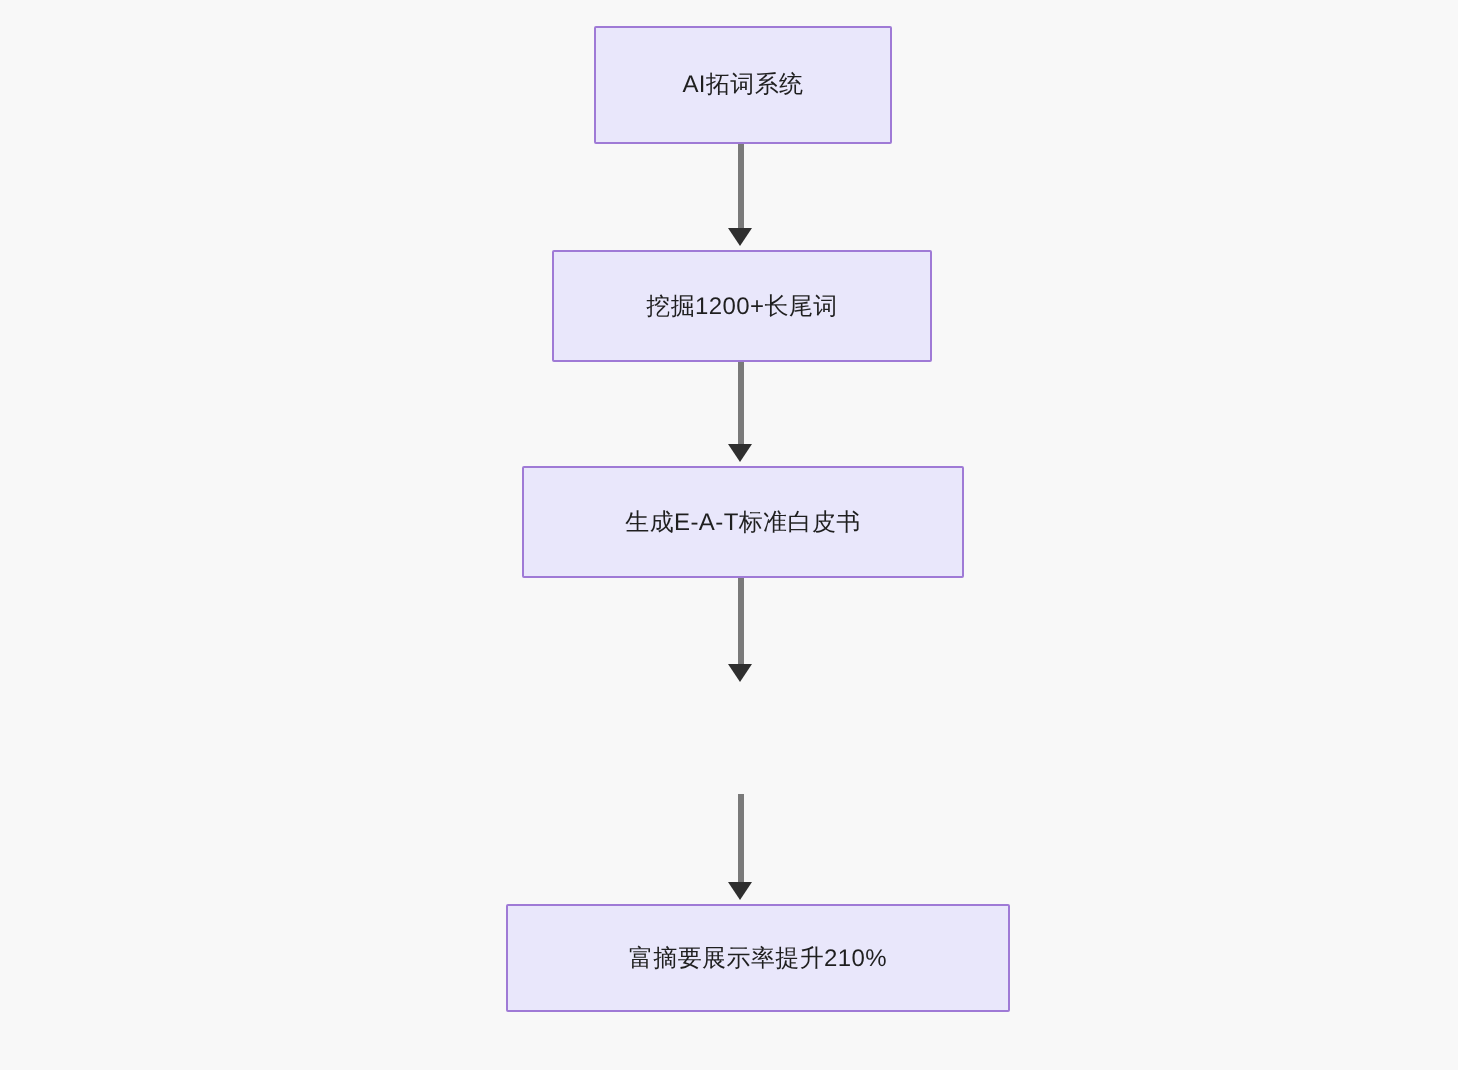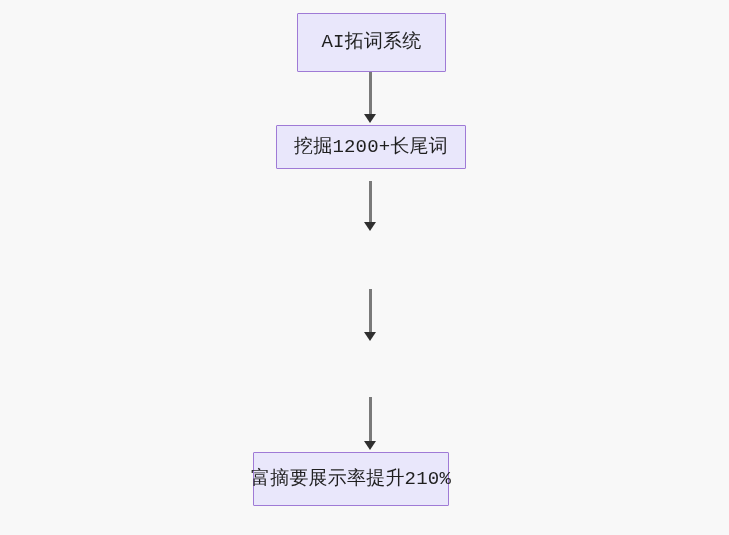--- a/index.html
+++ b/index.html
@@ -28,34 +28,33 @@
     box-sizing: border-box;
     background: #e9e7fb;
     border: 1.5px solid #9f7ad6;
     border-radius: 1px;
     display: flex;
     align-items: center;
     justify-content: center;
     z-index: 2;
   }
   .node-label {
-    font-size: 19px;
+    font-size: 12px;
     line-height: 1.2;
     color: #1f1f1f;
     letter-spacing: 0.2px;
     white-space: nowrap;
     font-weight: 400;
-    font-family: Liberation Mono, monospace;
   }
 
   .node-1 { left: 297px; top: 13px;  width: 149px; height: 59px; }
-  .node-2 { left: 276px; top: 125px; width: 190px; height: 44px; }
+  .node-2 { left: 276px; top: 125px; width: 190px; height: 56px; }
   .node-3 { left: 261px; top: 233px; width: 221px; height: 56px; }
   .node-4 { left: 264px; top: 343px; width: 214px; height: 54px; }
-  .node-5 { left: 253px; top: 452px; width: 196px; height: 54px; }
+  .node-5 { left: 253px; top: 452px; width: 252px; height: 54px; }
 
   
   .connector {
     position: absolute;
     left: 369px;
     width: 3px;
     background: #7a7a7a;
     z-index: 1;
   }
   .connector-1 { top: 72px;  height: 46px; }
@@ -90,20 +89,23 @@
   <div class="connector connector-1"></div>
   <div class="arrowhead arrowhead-1"></div>
 
   <div class="node node-2">
     <span class="node-label">挖掘1200+长尾词</span>
   </div>
 
   <div class="connector connector-2"></div>
   <div class="arrowhead arrowhead-2"></div>
 
+  <div class="node node-3">
+    <span class="node-label">生成E-A-T标准白皮书</span>
+  </div>
 
   <div class="connector connector-3"></div>
   <div class="arrowhead arrowhead-3"></div>
 
 
   <div class="connector connector-4"></div>
   <div class="arrowhead arrowhead-4"></div>
 
   <div class="node node-5">
     <span class="node-label">富摘要展示率提升210%</span>

